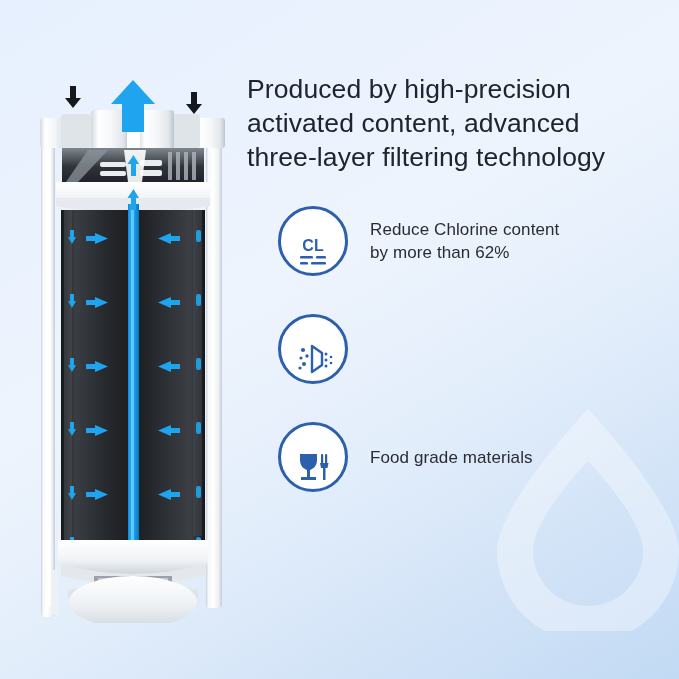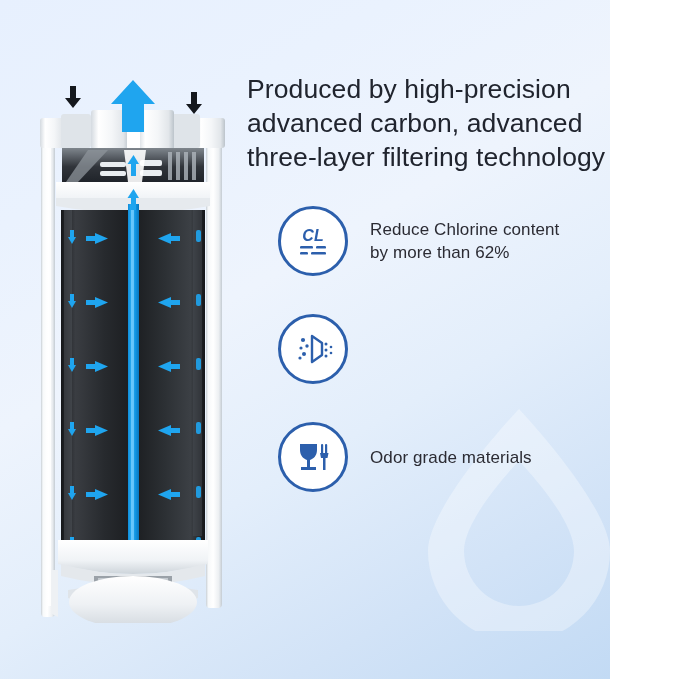--- a/index.html
+++ b/index.html
@@ -7,21 +7,21 @@
     padding: 0;
   }
   body {
     width: 679px;
     height: 679px;
     overflow: hidden;
     font-family: "Liberation Sans", sans-serif;
   }
   #stage {
     position: relative;
-    width: 610px;
+    width: 679px;
     height: 679px;
     background:
       linear-gradient(150deg,
         #e7f0fe 0%,
         #eaf2fe 22%,
         #eef4fd 42%,
         #e3eefb 62%,
         #d2e3f7 82%,
         #c2daf4 100%);
     overflow: hidden;
@@ -67,23 +67,22 @@
   }
   .feature-icon {
     width: 70px;
     height: 70px;
     flex: 0 0 70px;
     border-radius: 50%;
     background: #ffffff;
     border: 3px solid #2c5fac;
     box-sizing: border-box;
     display: flex;
-    align-items: center;
+    align-items: flex-end;
     justify-content: center;
-    font-style: italic;
   }
   .feature-icon svg { display: block; }
   .feature-label {
     margin-left: 22px;
     color: #2b2b33;
     font-size: 17px;
     line-height: 23px;
     letter-spacing: 0.1px;
   }
   .feature-label .fl-line { display: block; white-space: nowrap; }
@@ -319,21 +318,21 @@
       <rect x="66" y="498" width="78" height="22" fill="#9aa1a8"></rect>
       <rect x="70" y="500" width="70" height="9" fill="#c3c9cf"></rect>
       <path d="M40 512 Q105 500 170 512 L170 520 Q105 546 40 520 Z" fill="#dfe4e9"></path>
       <ellipse cx="105" cy="524" rx="64" ry="26" fill="url(#botG)"></ellipse>
       <path d="M24 492 L30 492 L30 539 L24 536 Z" fill="#eef1f4"></path>
     </svg>
   </div>
 
   <div class="headline">
     <span class="hl-line">Produced by high-precision</span>
-    <span class="hl-line">advanced carbon, advanced</span>
+    <span class="hl-line">activated content, advanced</span>
     <span class="hl-line">three-layer filtering technology</span>
   </div>
 
   <div class="features">
 
     <div class="feature-row">
       <div class="feature-icon">
         <svg viewBox="0 0 44 44" width="44" height="44" aria-hidden="true">
           <text x="22" y="22" text-anchor="middle" font-family="Liberation Sans, sans-serif" font-size="16" font-weight="bold" fill="#2c5fac">CL</text>
           <g fill="#2c5fac">
@@ -377,18 +376,18 @@
           <g fill="#2c5fac">
             <path d="M9 9 L26 9 L26 15 C26 21 22 24 19 25 L19 32 L25 32 L25 35 L10 35 L10 32 L16 32 L16 25
                      C13 24 9 21 9 15 Z"></path>
             <rect x="30" y="9" width="2.2" height="10" rx="1"></rect>
             <rect x="34" y="9" width="2.2" height="10" rx="1"></rect>
             <path d="M29 18 L37.5 18 L36.5 23 L34.5 23 L34.5 35 L32 35 L32 23 L30 23 Z"></path>
           </g>
         </svg>
       </div>
       <div class="feature-label">
-        <span class="fl-line">Odor grade materials</span>
+        <span class="fl-line">Food grade materials</span>
       </div>
     </div>
 
   </div>
 </div>
 
 </body></html>

